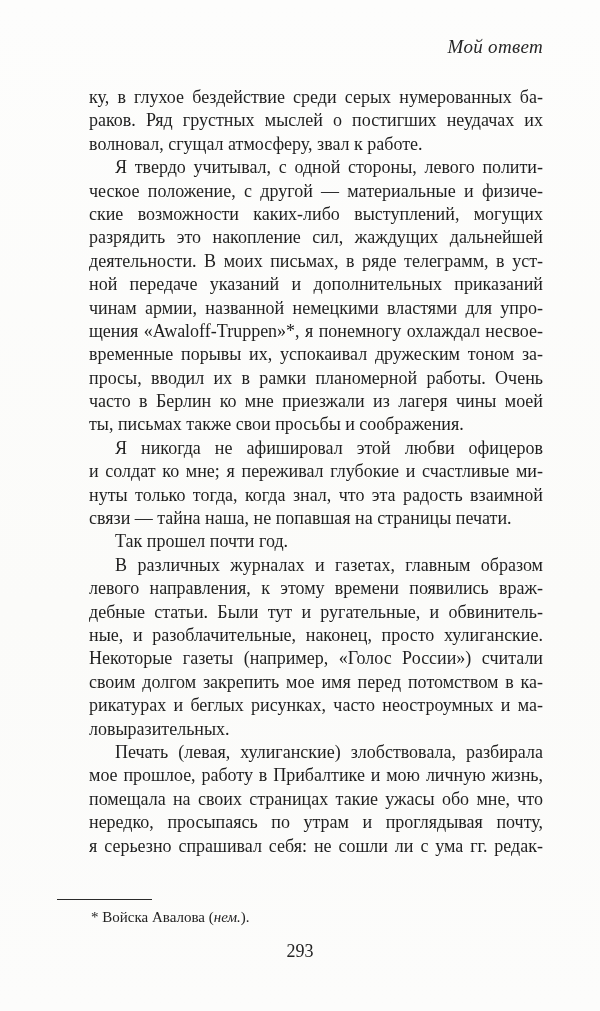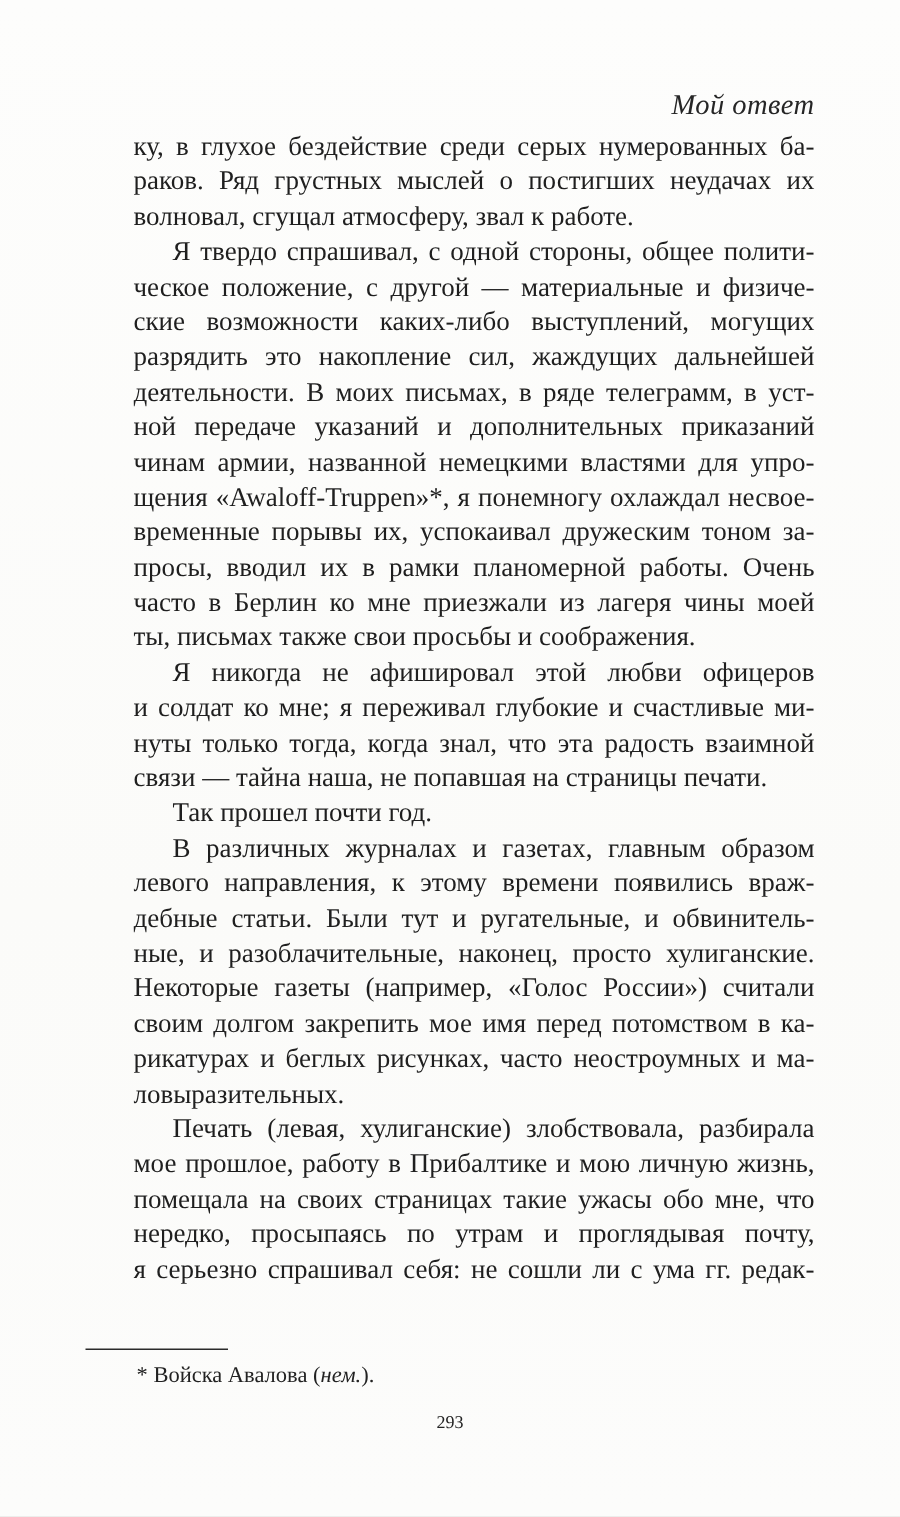--- a/index.html
+++ b/index.html
@@ -20,21 +20,20 @@
   .running-head {
     position: absolute;
     top: 36px;
     left: 57px;
     width: 486px;
     text-align: right;
     font-style: italic;
     font-size: 19px;
     letter-spacing: 0.3px;
     color: #262626;
-    margin-top: 24px;
   }
   .body-text {
     position: absolute;
     top: 86px;
     left: 57px;
     width: 486px;
   }
   .line {
     height: 23.4px;
     line-height: 23.4px;
@@ -74,36 +73,36 @@
   }
   .footnote-text em {
     font-style: italic;
   }
   .page-number {
     position: absolute;
     top: 941px;
     left: 57px;
     width: 486px;
     text-align: center;
-    font-size: 12px;
+    font-size: 18px;
     color: #232323;
   }
 </style>
 </head>
 <body>
 
 <div class="page">
 
   <div class="running-head">Мой ответ</div>
 
   <div class="body-text">
       <div class="line">ку, в глухое бездействие среди серых нумерованных ба-</div>
       <div class="line">раков. Ряд грустных мыслей о постигших неудачах их</div>
       <div class="line para-end">волновал, сгущал атмосферу, звал к работе.</div>
-      <div class="line indent">Я твердо спрашивал, с одной стороны, общее полити-</div>
+      <div class="line indent">Я твердо учитывал, с одной стороны, левого полити-</div>
       <div class="line">ческое положение, с другой — материальные и физиче-</div>
       <div class="line">ские возможности каких-либо выступлений, могущих</div>
       <div class="line">разрядить это накопление сил, жаждущих дальнейшей</div>
       <div class="line">деятельности. В моих письмах, в ряде телеграмм, в уст-</div>
       <div class="line">ной передаче указаний и дополнительных приказаний</div>
       <div class="line">чинам армии, названной немецкими властями для упро-</div>
       <div class="line">щения «Awaloff-Truppen»*, я понемногу охлаждал несвое-</div>
       <div class="line">временные порывы их, успокаивал дружеским тоном за-</div>
       <div class="line">просы, вводил их в рамки планомерной работы. Очень</div>
       <div class="line">часто в Берлин ко мне приезжали из лагеря чины моей</div>

